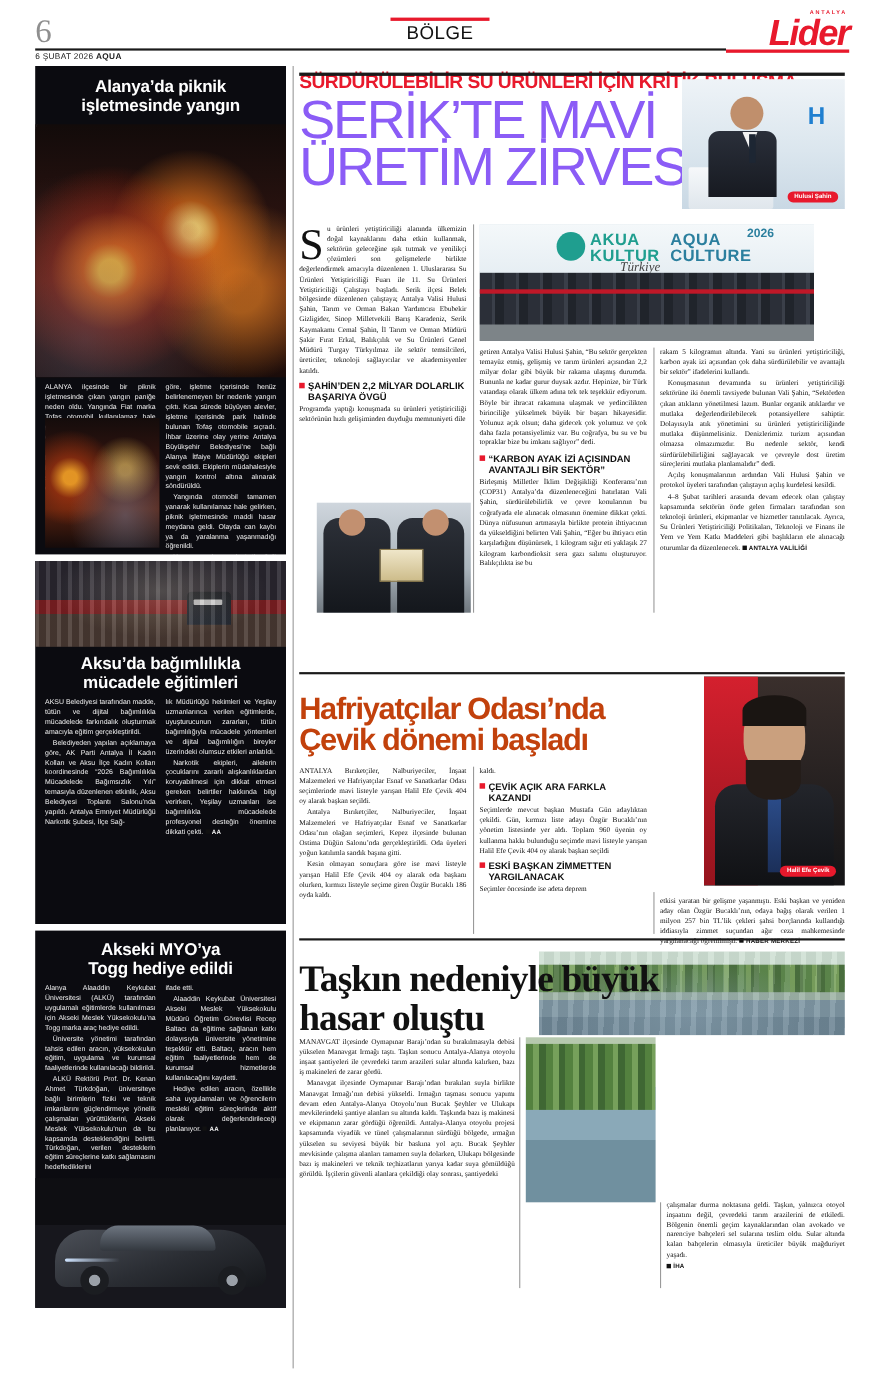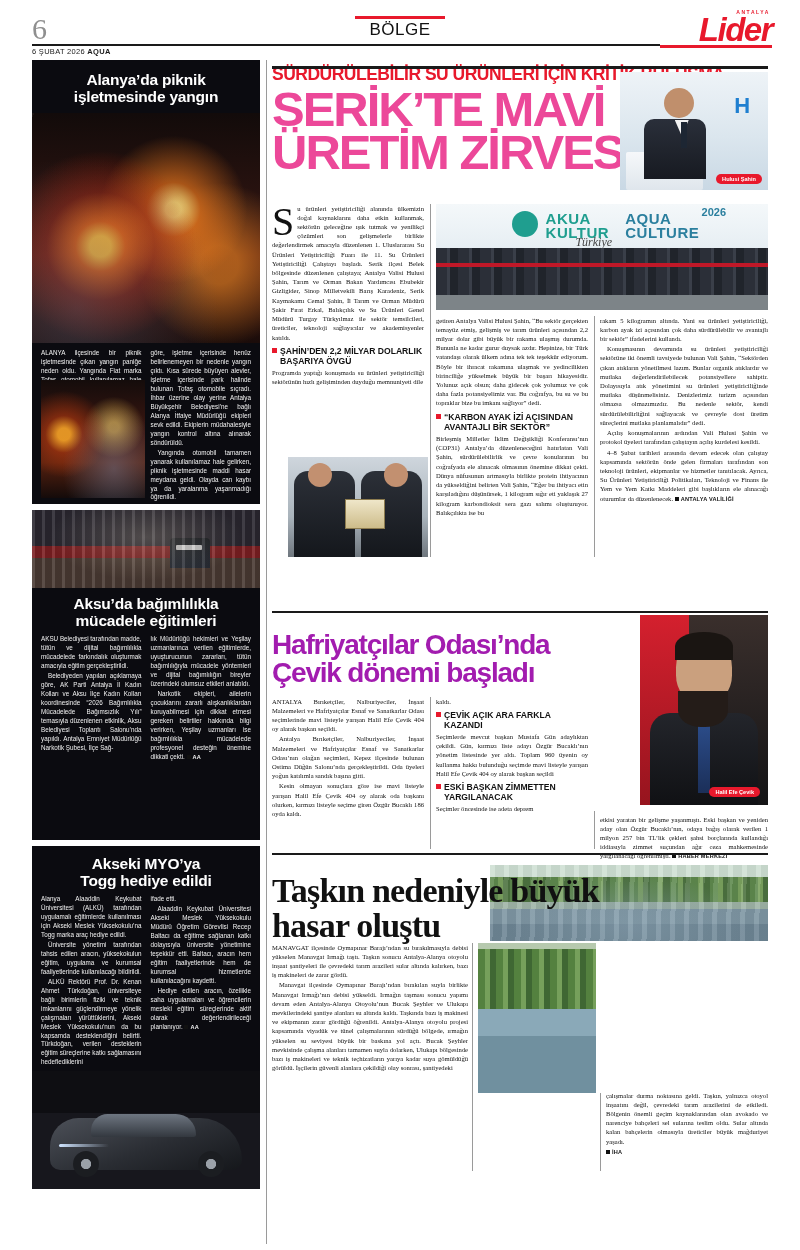--- a/index.html
+++ b/index.html
@@ -205,21 +205,21 @@
   .main-area { position: absolute; left: 272px; top: 58px; width: 496px; }
 
   .kicker-bar {
     font-family: "Liberation Sans", sans-serif;
     font-weight: bold; color: #e8192c;
     font-size: 17.5px; letter-spacing: -.5px; line-height: 1;
     white-space: nowrap;
   }
   .mega-hd {
     font-family: "Liberation Sans", sans-serif;
-    font-weight: bold; color: #ec4899;
+    font-weight: normal; color: #8b5cf6;
     font-size: 49px; line-height: .88; letter-spacing: -2px;
     margin: 4px 0 0 0;
   }
   .deck {
     font-family: "Liberation Sans", sans-serif;
     font-size: 9.6px; font-weight: bold; color: #111;
     line-height: 1.3; letter-spacing: -.1px;
   }
 
   
@@ -490,21 +490,21 @@
 
 
       <div style="position:relative; margin-top:6px; height:405px;">
 
         <div style="position:absolute; left:0; top:0; width:152px;">
           <p class="body-txt lead"><span class="dropcap">S</span><span>u ürünleri yetiştiriciliği alanında ülkemizin doğal kaynaklarını daha etkin kullanmak, sektörün geleceğine ışık tutmak ve yenilikçi çözümleri son gelişmelerle birlikte değerlendirmek amacıyla düzenlenen 1. Uluslararası Su Ürünleri Yetiştiriciliği Fuarı ile 11. Su Ürünleri Yetiştiriciliği Çalıştayı başladı. Serik ilçesi Belek bölgesinde düzenlenen çalıştaya; Antalya Valisi Hulusi Şahin, Tarım ve Orman Bakan Yardımcısı Ebubekir Gizligider, Sinop Milletvekili Barış Karadeniz, Serik Kaymakamı Cemal Şahin, İl Tarım ve Orman Müdürü Şakir Fırat Erkal, Balıkçılık ve Su Ürünleri Genel Müdürü Turgay Türkyılmaz ile sektör temsilcileri, üreticiler, teknoloji sağlayıcılar ve akademisyenler katıldı.</span></p>
           <div class="subhead">ŞAHİN’DEN 2,2 MİLYAR DOLARLIK BAŞARIYA ÖVGÜ</div>
           <p class="body-txt lead">Programda yaptığı konuşmada su ürünleri yetiştiriciliği sektörünün hızlı gelişiminden duyduğu memnuniyeti dile</p>
         </div>
 
-        <div class="photo ph-ribbon" style="position:absolute; left:164px; top:0; width:332px; height:106px;">
+        <div class="photo ph-ribbon" style="position:absolute; left:164px; top:0; width:304px; height:106px;">
           <div class="banner"></div>
           <div class="emb"></div>
           <div class="t1">AKUA</div>
           <div class="t2">KULTUR</div>
           <div class="t3">AQUA</div>
           <div class="t4">CULTURE</div>
           <div class="yr">2026</div>
           <div class="tk">Türkiye</div>
           <div class="crowd"></div>
           <div class="rib"></div>
@@ -533,21 +533,21 @@
 
         <div class="col-rule-v" style="left:158px; top:0; height:353px;"></div>
         <div class="col-rule-v" style="left:322px; top:112px; height:241px;"></div>
       </div>
     </div>
 
     <div style="position:relative; margin-top:2px;">
       <div class="rule-h-thick" style="left:0; top:0; width:496px;"></div>
 
       <div style="position:relative; height:84px;">
-        <div style="font-family:'Liberation Sans',sans-serif; font-weight:bold; color:#a21caf; font-size:28px; line-height:1.02; letter-spacing:-1.2px; padding-top:20px;">
+        <div style="font-family:'Liberation Sans',sans-serif; font-weight:bold; color:#c2410c; font-size:28px; line-height:1.02; letter-spacing:-1.2px; padding-top:20px;">
           <div>Hafriyatçılar Odası’nda</div>
           <div>Çevik dönemi başladı</div>
         </div>
         <div class="photo ph-portrait" style="position:absolute; right:0; top:4px; width:128px; height:190px;">
           <div class="bgred"></div>
           <div class="suit"></div>
           <div class="tie2"></div>
           <div class="head"></div>
           <div class="hair"></div>
           <div class="beard"></div>

